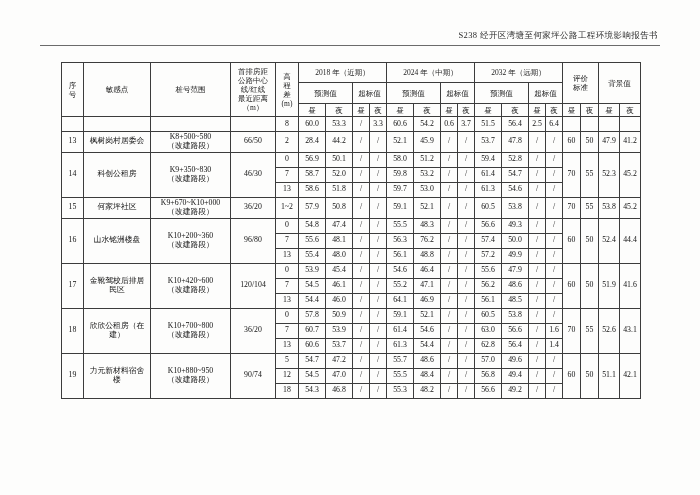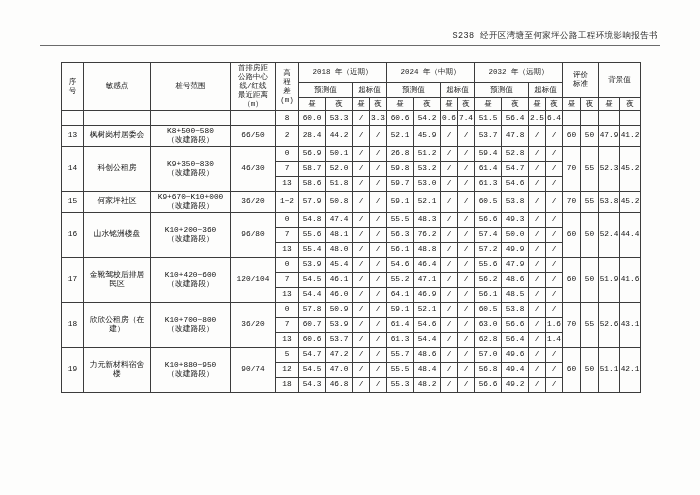--- a/index.html
+++ b/index.html
@@ -2,21 +2,21 @@
 <html><head>
 <meta charset="utf-8">
 <style>
   * { box-sizing: border-box; }
   html, body { margin: 0; padding: 0; background: #ffffff; }
   .page {
     position: relative;
     width: 700px;
     height: 495px;
     background: #fdfdfc;
-    font-family: Liberation Mono, monospace;
+    font-family: Liberation Serif, serif;
     color: #1c1c1c;
     overflow: hidden;
   }
   .doc-header {
     position: absolute;
     top: 30px;
     left: 40px;
     right: 42px;
     text-align: right;
     font-size: 8.5px;
@@ -43,21 +43,21 @@
     border: 1px solid #3c3c3c;
     text-align: center;
     vertical-align: middle;
     font-weight: normal;
     padding: 1px 0;
     overflow: hidden;
   }
   .noise-table { border: 1.5px solid #2e2e2e; }
   .noise-table thead th { font-size: 7.5px; line-height: 1.2; color: #222; }
   .noise-table thead tr.hrow-1 th { height: 20px; }
-  .noise-table thead tr.hrow-2 th { height: 15px; margin-top: 12px; }
+  .noise-table thead tr.hrow-2 th { height: 21px; margin-top: 12px; }
   .noise-table thead tr.hrow-3 th { height: 13px; }
   .noise-table tbody td { font-size: 7.8px; line-height: 1.15; height: 15px; color: #111; }
   .pre { white-space: pre-line; }
   td.stake-cell { font-size: 7.2px; line-height: 1.25; }
   td.name-cell { font-size: 7.8px; padding: 1px 2px; }
   .page-number {
     position: absolute;
     top: 446px;
     left: 0;
     width: 100%;
@@ -154,21 +154,21 @@
           <td class="stake-cell pre"></td>
           <td></td>
           <td>8</td>
           <td>60.0</td>
           <td>53.3</td>
           <td>/</td>
           <td>3.3</td>
           <td>60.6</td>
           <td>54.2</td>
           <td>0.6</td>
-          <td>7.4</td>
+          <td>3.7</td>
           <td>51.5</td>
           <td>56.4</td>
           <td>2.5</td>
           <td>6.4</td>
           <td></td>
           <td></td>
           <td></td>
           <td></td>
         </tr>
         <tr>
@@ -199,21 +199,21 @@
           <td rowspan="3">14</td>
           <td rowspan="3" class="name-cell">科创公租房</td>
           <td rowspan="3" class="stake-cell pre">K9+350~830
 （改建路段）</td>
           <td rowspan="3">46/30</td>
           <td>0</td>
           <td>56.9</td>
           <td>50.1</td>
           <td>/</td>
           <td>/</td>
-          <td>26.8</td>
+          <td>58.0</td>
           <td>51.2</td>
           <td>/</td>
           <td>/</td>
           <td>59.4</td>
           <td>52.8</td>
           <td>/</td>
           <td>/</td>
           <td rowspan="3">70</td>
           <td rowspan="3">55</td>
           <td rowspan="3">52.3</td>

